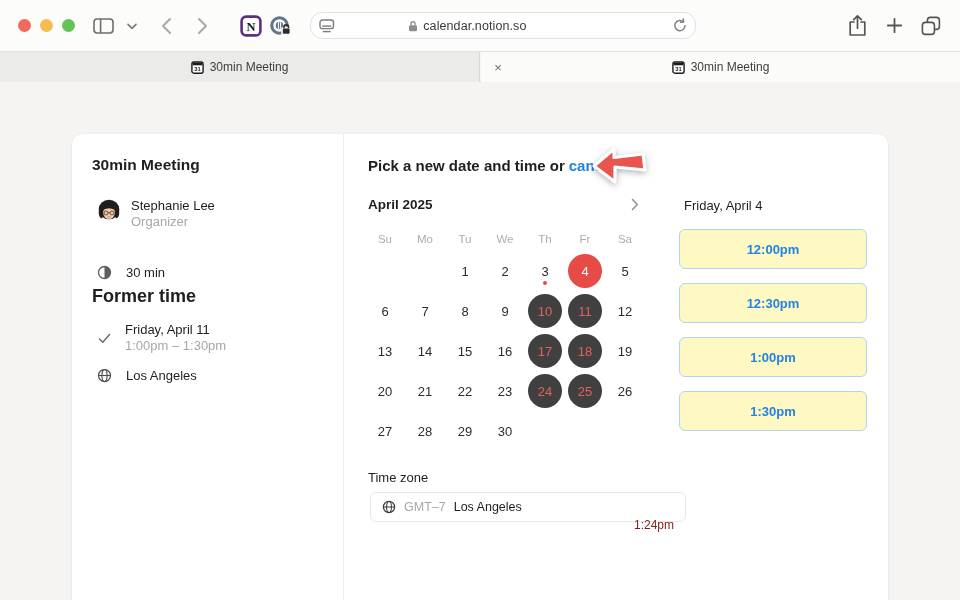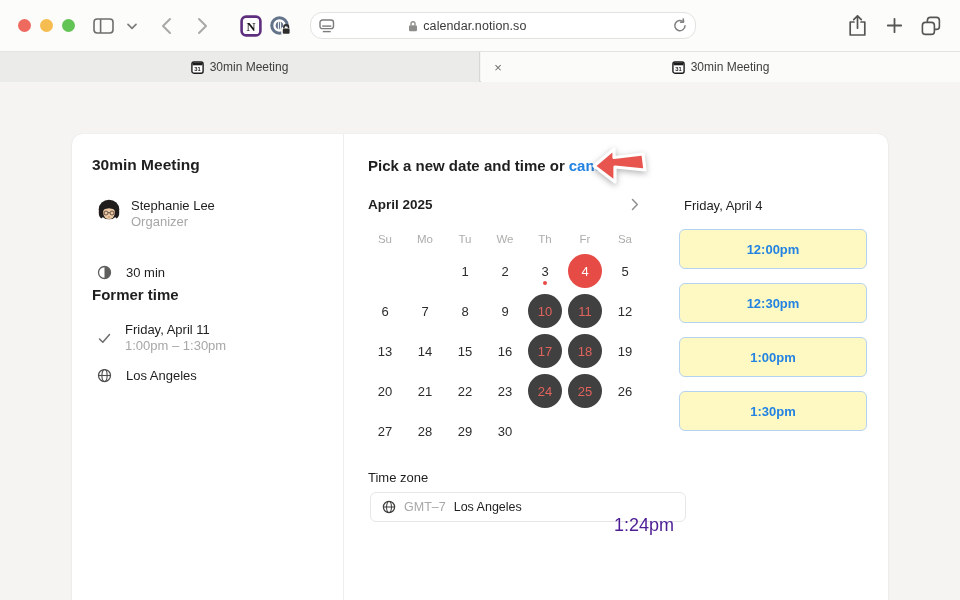--- a/index.html
+++ b/index.html
@@ -40,21 +40,21 @@
   .card { position:absolute; left:72px; top:134px; width:816px; height:500px; background:#ffffff; border-radius:10px; box-shadow:0 0 1px rgba(0,0,0,.12), 0 1px 3px rgba(0,0,0,.05); }
 
   .left-panel { position:absolute; left:0; top:0; bottom:0; width:272px; border-right:1px solid #efeeec; }
   .lp-title { position:absolute; left:20px; top:22px; font-size:15.5px; font-weight:700; color:#1f1f1f; }
   .lp-row { position:absolute; left:24px; display:flex; }
   .lp-person { top:64px; gap:5px; }
   .lp-name { font-size:13px; color:#1f1f1f; line-height:16px; }
   .lp-sub  { font-size:13px; color:#a7a7a5; line-height:16px; }
   .lp-duration { top:113px; align-items:flex-start; gap:14px;margin-top:18px; }
   .lp-text13 { font-size:13px; color:#1f1f1f; }
-  .lp-section { position:absolute; left:20px; top:152px; font-size:15px; font-weight:700; color:#1f1f1f; }
+  .lp-section { position:absolute; left:20px; top:152px; font-size:18px; font-weight:700; color:#1f1f1f; }
   .lp-former { top:188px; gap:13px; align-items:center; }
   .lp-globe  { top:234px; align-items:center; gap:14px; }
   .icon16 { width:16px; display:flex; justify-content:center; }
 
   
   .prompt { position:absolute; left:296px; top:23px; font-size:15px; font-weight:700; color:#1f1f1f; }
   .cancel-link { color:#2383e2; margin-left:4px; cursor:pointer; }
   .red-arrow { position:absolute; left:518px; top:11px; }
 
   .month-row { position:absolute; left:296px; top:63px; width:277px; display:flex; align-items:center; }
@@ -67,21 +67,21 @@
   .weekday { font-size:11.5px; color:#adadab; }
   .day-num { width:34px; height:34px; border-radius:50%; display:flex; align-items:center; justify-content:center; font-size:13px; color:#2c2c2c; }
   .day-num.available { background:#404040; color:#e2625c; }
   .day-num.selected  { background:#e74b46; color:#ffffff; }
   .today-dot { position:absolute; left:50%; transform:translateX(-50%); top:30px; width:4px; height:4px; border-radius:50%; background:#e74b46; }
 
   .tz-head { position:absolute; left:296px; top:336px; font-size:13px; font-weight:400; color:#1f1f1f; }
   .tz-box { position:absolute; left:298px; top:358px; width:316px; height:30px; border:1px solid #e8e7e5; border-radius:6px; display:flex; align-items:center; padding:0 11px; gap:8px; cursor:pointer; }
   .tz-offset { font-size:12.5px; color:#a7a7a5; }
   .tz-city { font-size:12.5px; color:#1f1f1f; }
-  .tz-time { margin-left:auto; font-size:18px; color:#4c1d95;margin-top:36px; }
+  .tz-time { margin-left:auto; font-size:12px; color:#7f1d1d;margin-top:36px; }
 
   .slots { position:absolute; left:607px; top:64px; width:188px; }
   .slots-date { font-size:13px; font-weight:500; color:#1f1f1f; line-height:16px; margin-bottom:15px; margin-left:5px; }
   .slot-btn { display:block; width:188px; height:40px; margin-bottom:14px; background:#fef9c3; border:1px solid #b5d2f1; border-radius:6px; color:#2383e2; font-size:13px; font-weight:700; font-family:"Liberation Sans","DejaVu Sans",sans-serif; cursor:pointer; }
 </style>
 </head>
 <body>
 
 <div class="window">
 

